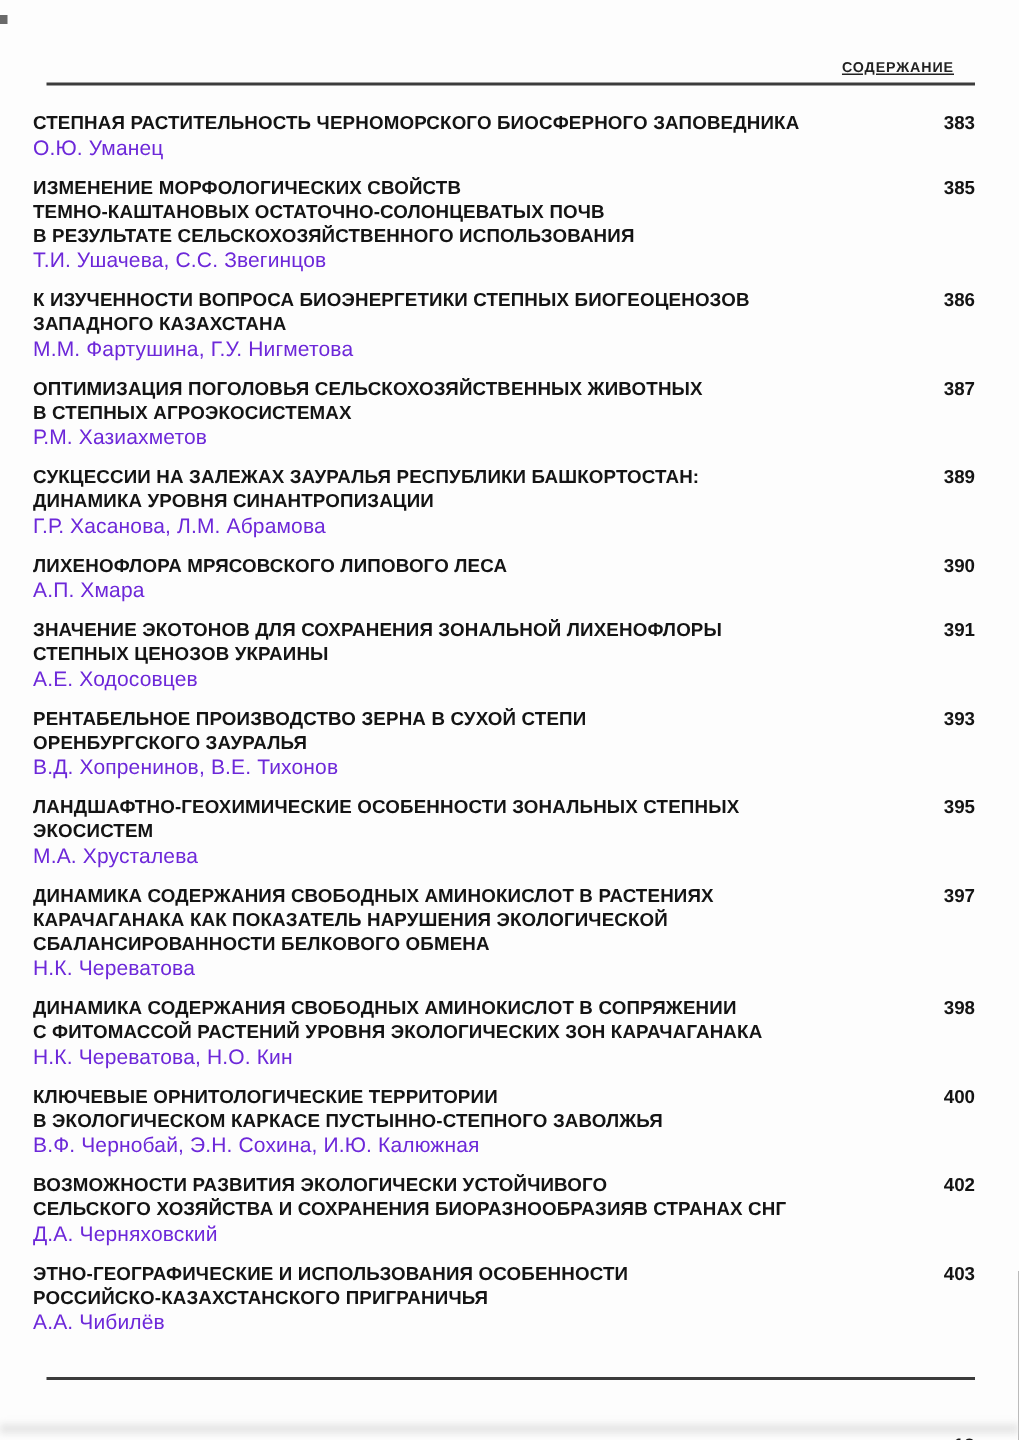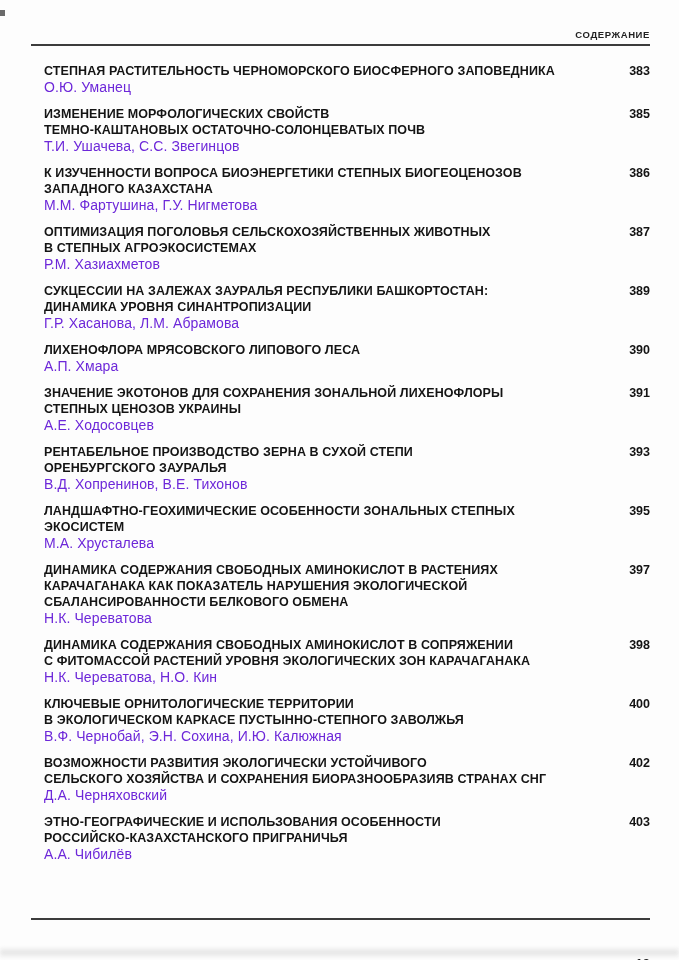--- a/index.html
+++ b/index.html
@@ -7,37 +7,38 @@
     position: relative;
     width: 679px;
     height: 960px;
     margin: 0 auto;
     background: #fdfdfd;
     overflow: hidden;
     font-family: "Liberation Sans", "DejaVu Sans", sans-serif;
     color: #141414;
   }
   .running-head {
-    padding-top: 30px;
-    margin-right: 29px;
+    padding-top: 41px;
+    margin-right: 43px;
     text-align: right;
     font-size: 9.5px;
     font-weight: bold;
     letter-spacing: 0.6px;
     color: #222;
     line-height: 10px;
+    text-decoration: underline;
   }
   .rule-top {
     margin: 4px 29px 0 31px;
     height: 2px;
     background: #3c3c3c;
   }
   .toc-list {
     position: relative;
-    margin: 17px 29px 0 44px;
+    margin: 17px 29px 0 22px;
   }
   .entry {
     position: relative;
     margin-bottom: 11px;
     padding-right: 55px;
   }
   .tline {
     font-weight: bold;
     font-size: 12.5px;
     line-height: 16px;
@@ -110,20 +111,21 @@
           <div class="tline">СТЕПНАЯ РАСТИТЕЛЬНОСТЬ ЧЕРНОМОРСКОГО БИОСФЕРНОГО ЗАПОВЕДНИКА</div>
         </div>
     <div class="authors">О.Ю. Уманец</div>
     <div class="pagenum">383</div>
   </div>
 
   <div class="entry">
     <div class="title">
           <div class="tline">ИЗМЕНЕНИЕ МОРФОЛОГИЧЕСКИХ СВОЙСТВ</div>
           <div class="tline">ТЕМНО-КАШТАНОВЫХ ОСТАТОЧНО-СОЛОНЦЕВАТЫХ ПОЧВ</div>
+          <div class="tline">В РЕЗУЛЬТАТЕ СЕЛЬСКОХОЗЯЙСТВЕННОГО ИСПОЛЬЗОВАНИЯ</div>
         </div>
     <div class="authors">Т.И. Ушачева, С.С. Звегинцов</div>
     <div class="pagenum">385</div>
   </div>
 
   <div class="entry">
     <div class="title">
           <div class="tline">К ИЗУЧЕННОСТИ ВОПРОСА БИОЭНЕРГЕТИКИ СТЕПНЫХ БИОГЕОЦЕНОЗОВ</div>
           <div class="tline">ЗАПАДНОГО КАЗАХСТАНА</div>
         </div>

